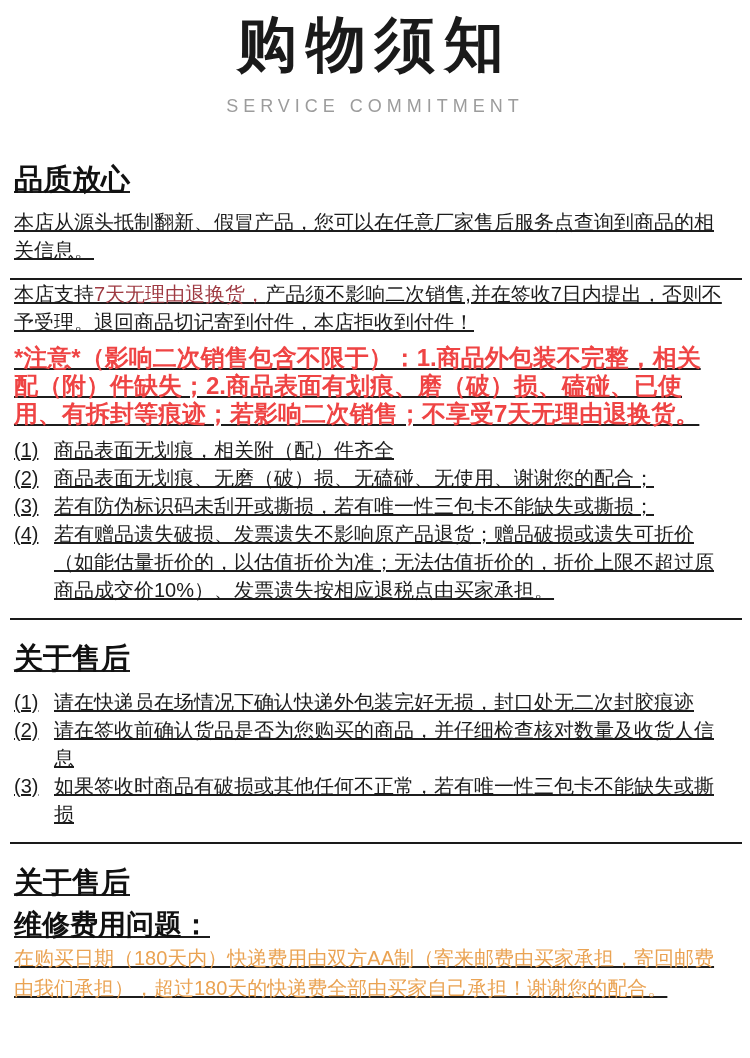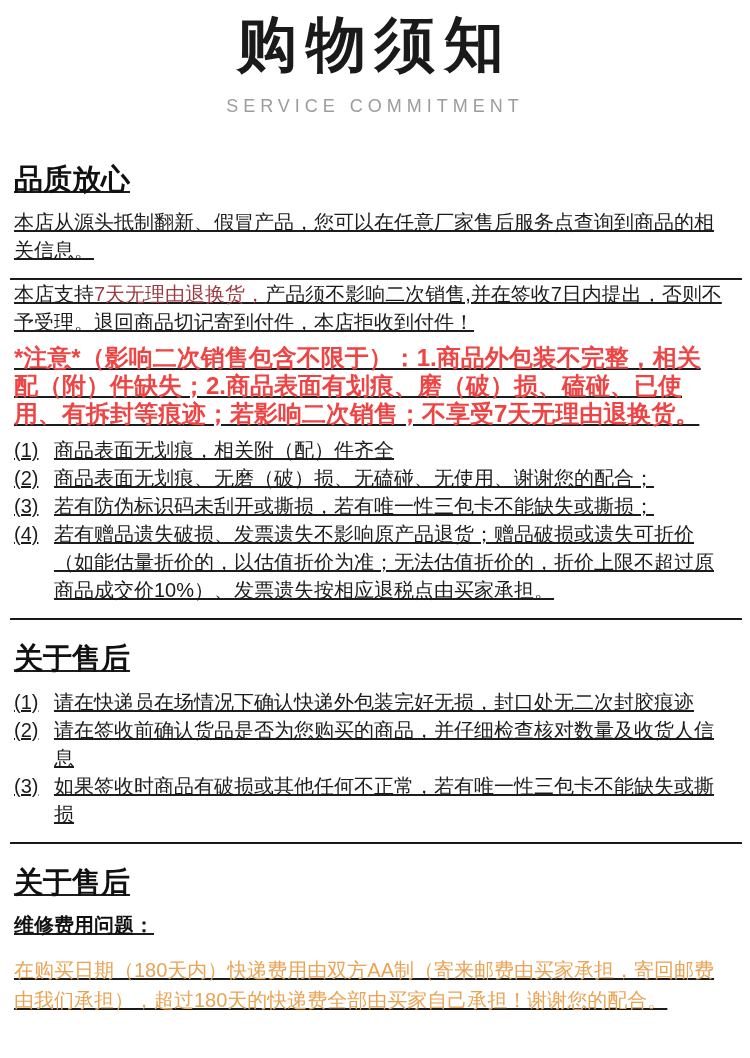--- a/index.html
+++ b/index.html
@@ -73,22 +73,22 @@
   .list { margin-top: 8px; }
   .li {
     display: flex;
     align-items: flex-start;
     font-size: 20px;
     line-height: 28px;
   }
   .li .marker { flex: 0 0 40px; }
   .li .li-text { flex: 1; }
   .repair-label {
-    margin: 4px 0 16px 0;
-    font-size: 20px;
+    margin: 4px 0 4px 0;
+    font-size: 28px;
     line-height: 28px;
     font-weight: bold;
     color: #111111;
   }
   .repair-text {
     margin: 0;
     font-size: 20px;
     line-height: 30px;
     color: #eaa353;
   }

